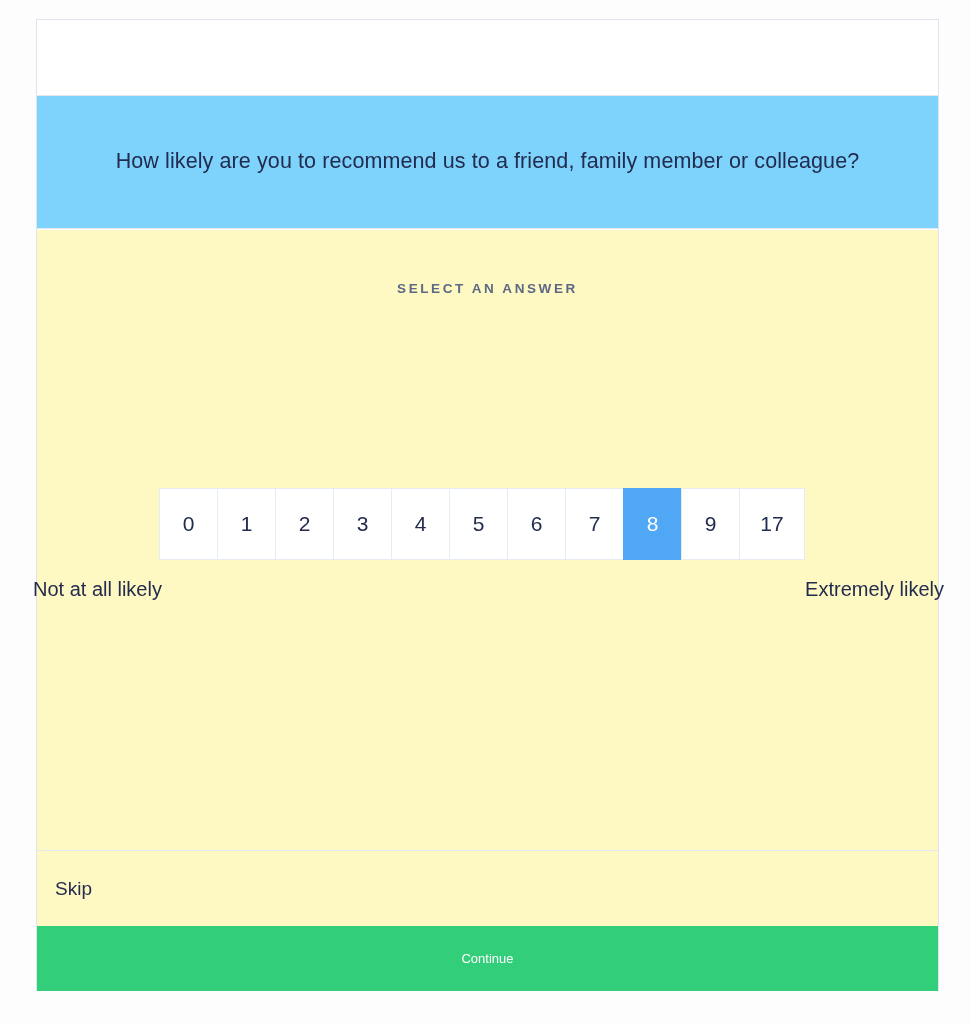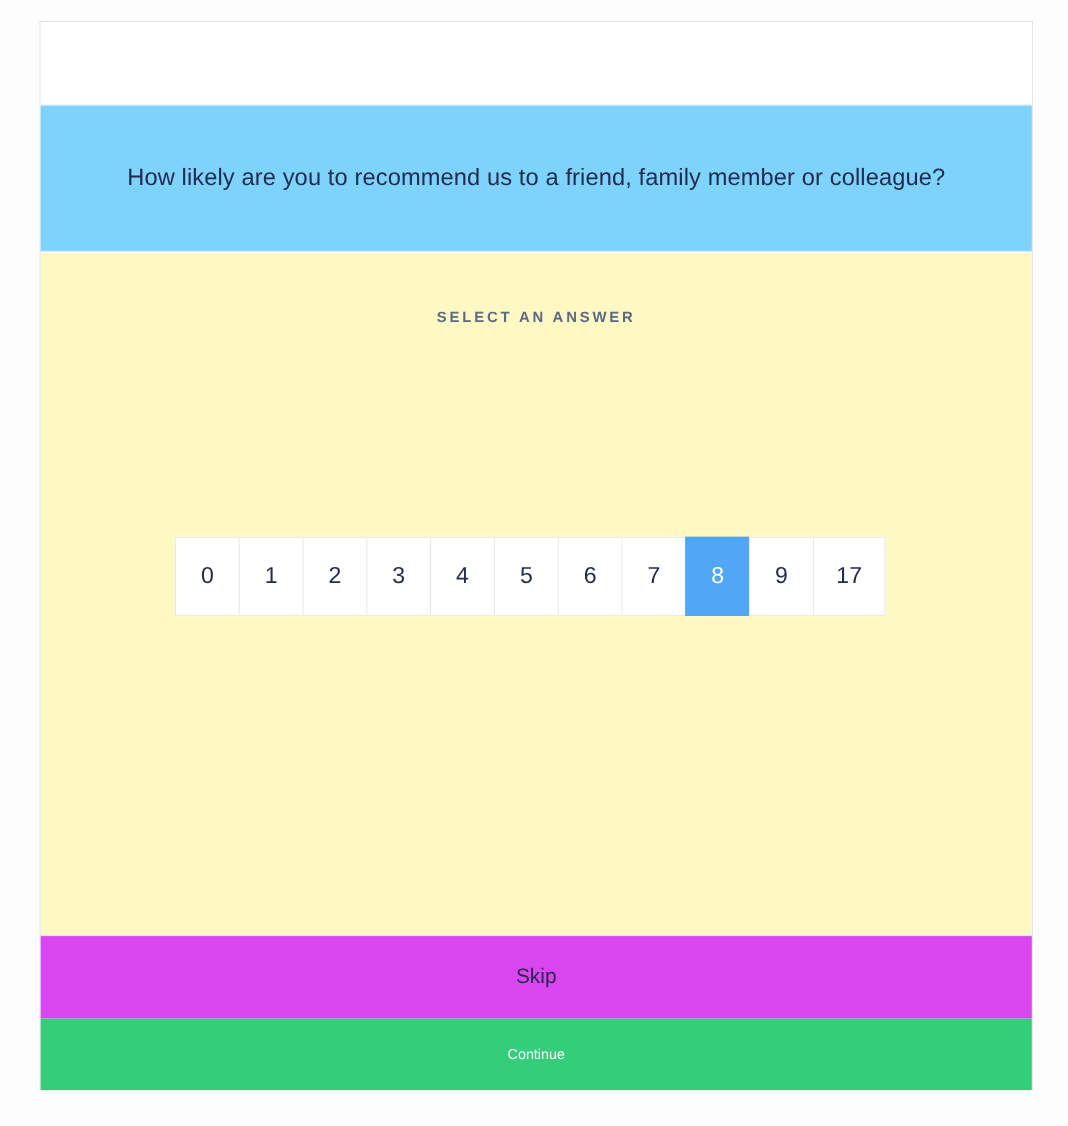--- a/index.html
+++ b/index.html
@@ -147,26 +147,25 @@
     white-space: nowrap;
   }
 
   
   .skip-section {
     position: absolute;
     left: 0;
     top: 830px;
     width: 100%;
     height: 76px;
-    background: #d946ef;
+    background: #fef9c3;
     border-top: 1px solid #e3e8ef;
     box-sizing: border-box;
     display: flex;
     align-items: center;
-    justify-content: center;
   }
   .skip-button {
     font-size: 19px;
     color: #232b4e;
     background: none;
     border: none;
     cursor: pointer;
     font-family: inherit;
     padding: 6px 18px;
   }
@@ -213,20 +212,24 @@
           <div class="scale-cell">4</div>
           <div class="scale-cell">5</div>
           <div class="scale-cell">6</div>
           <div class="scale-cell">7</div>
           <div class="scale-cell selected">8</div>
           <div class="scale-cell">9</div>
           <div class="scale-cell">17</div>
         </div>
     </div>
 
+    <div class="anchors">
+      <span class="anchor-label">Not at all likely</span>
+      <span class="anchor-label">Extremely likely</span>
+    </div>
 
   </div>
 
   <div class="skip-section">
     <button class="skip-button">Skip</button>
   </div>
 
   <button class="continue-button">Continue</button>
 
 </div>

